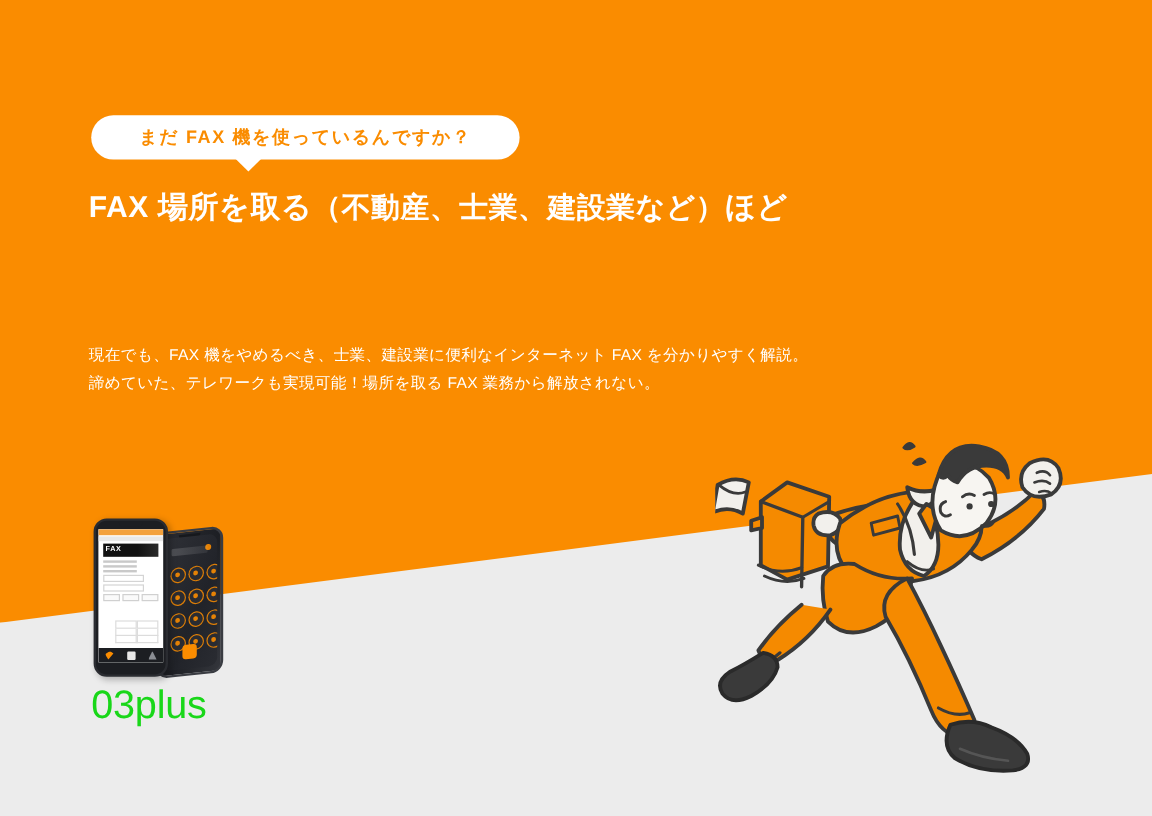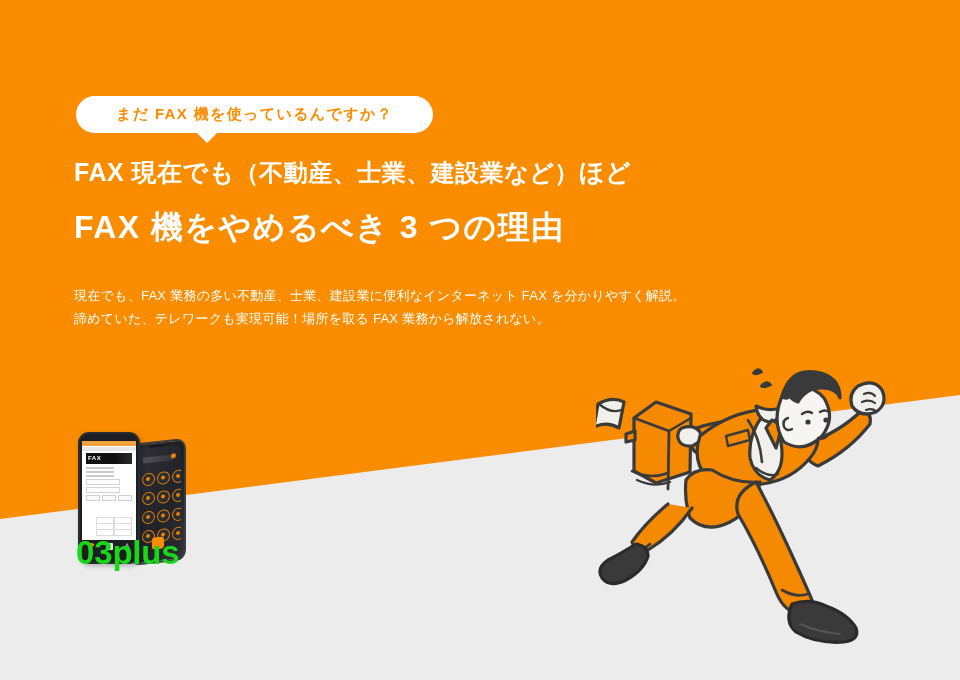--- a/index.html
+++ b/index.html
@@ -46,22 +46,22 @@
 
   
   .body-copy{
     position:absolute;left:74px;top:284px;color:#ffffff;
     font-size:13px;line-height:23px;letter-spacing:.02em;white-space:nowrap;
   }
   .body-copy div{height:23px;}
 
   
   .logo{
-    position:absolute;left:76px;top:534px;color:#19d719;
-    font-size:33px;font-weight:bold;letter-spacing:-.005em;
+    position:absolute;left:76px;top:568px;color:#19d719;
+    font-size:33px;font-weight:normal;letter-spacing:-.005em;
   }
 
   
   .phones{position:absolute;left:72px;top:432px;width:136px;height:140px;}
   .phone{position:absolute;border-radius:11px;box-sizing:border-box;}
 
   .phone-dark{
     left:58px;top:9px;width:56px;height:122px;
     background:linear-gradient(110deg,#2b2d33 0%,#1d1f24 55%,#34363c 100%);
     border:2px solid #3a3c42;border-radius:10px;overflow:hidden;
@@ -129,26 +129,25 @@
 
   <div class="bg-gray"></div>
   <div class="bg-orange"></div>
 
   <div class="badge-wrap">
     <div class="badge">まだ FAX 機を使っているんですか？</div>
   </div>
   <div class="badge-tail"></div>
 
   <div class="h-sub">
-    <span>FAX 現在でも</span><span class="paren">（不動産、士業、建設業など）</span><span>ほど</span>
-  </div>
-  <div class="h-main">FAX 機をやめるべき 3 つの理由</div>
+    <span>FAX 場所を取る</span><span class="paren">（不動産、士業、建設業など）</span><span>ほど</span>
+  </div>
 
   <div class="body-copy">
-    <div>現在でも、FAX 業務の多い不動産、士業、建設業に便利なインターネット FAX を分かりやすく解説。</div>
+    <div>現在でも、FAX 機をやめるべき、士業、建設業に便利なインターネット FAX を分かりやすく解説。</div>
     <div>諦めていた、テレワークも実現可能！場所を取る FAX 業務から解放されない。</div>
   </div>
 
   <div class="phones">
 
     <div class="phone phone-dark">
       <div class="dark-notch"></div>
       <div class="dark-screen">
         <div class="dark-dot-tr"></div>
         <div class="dark-num"></div>

